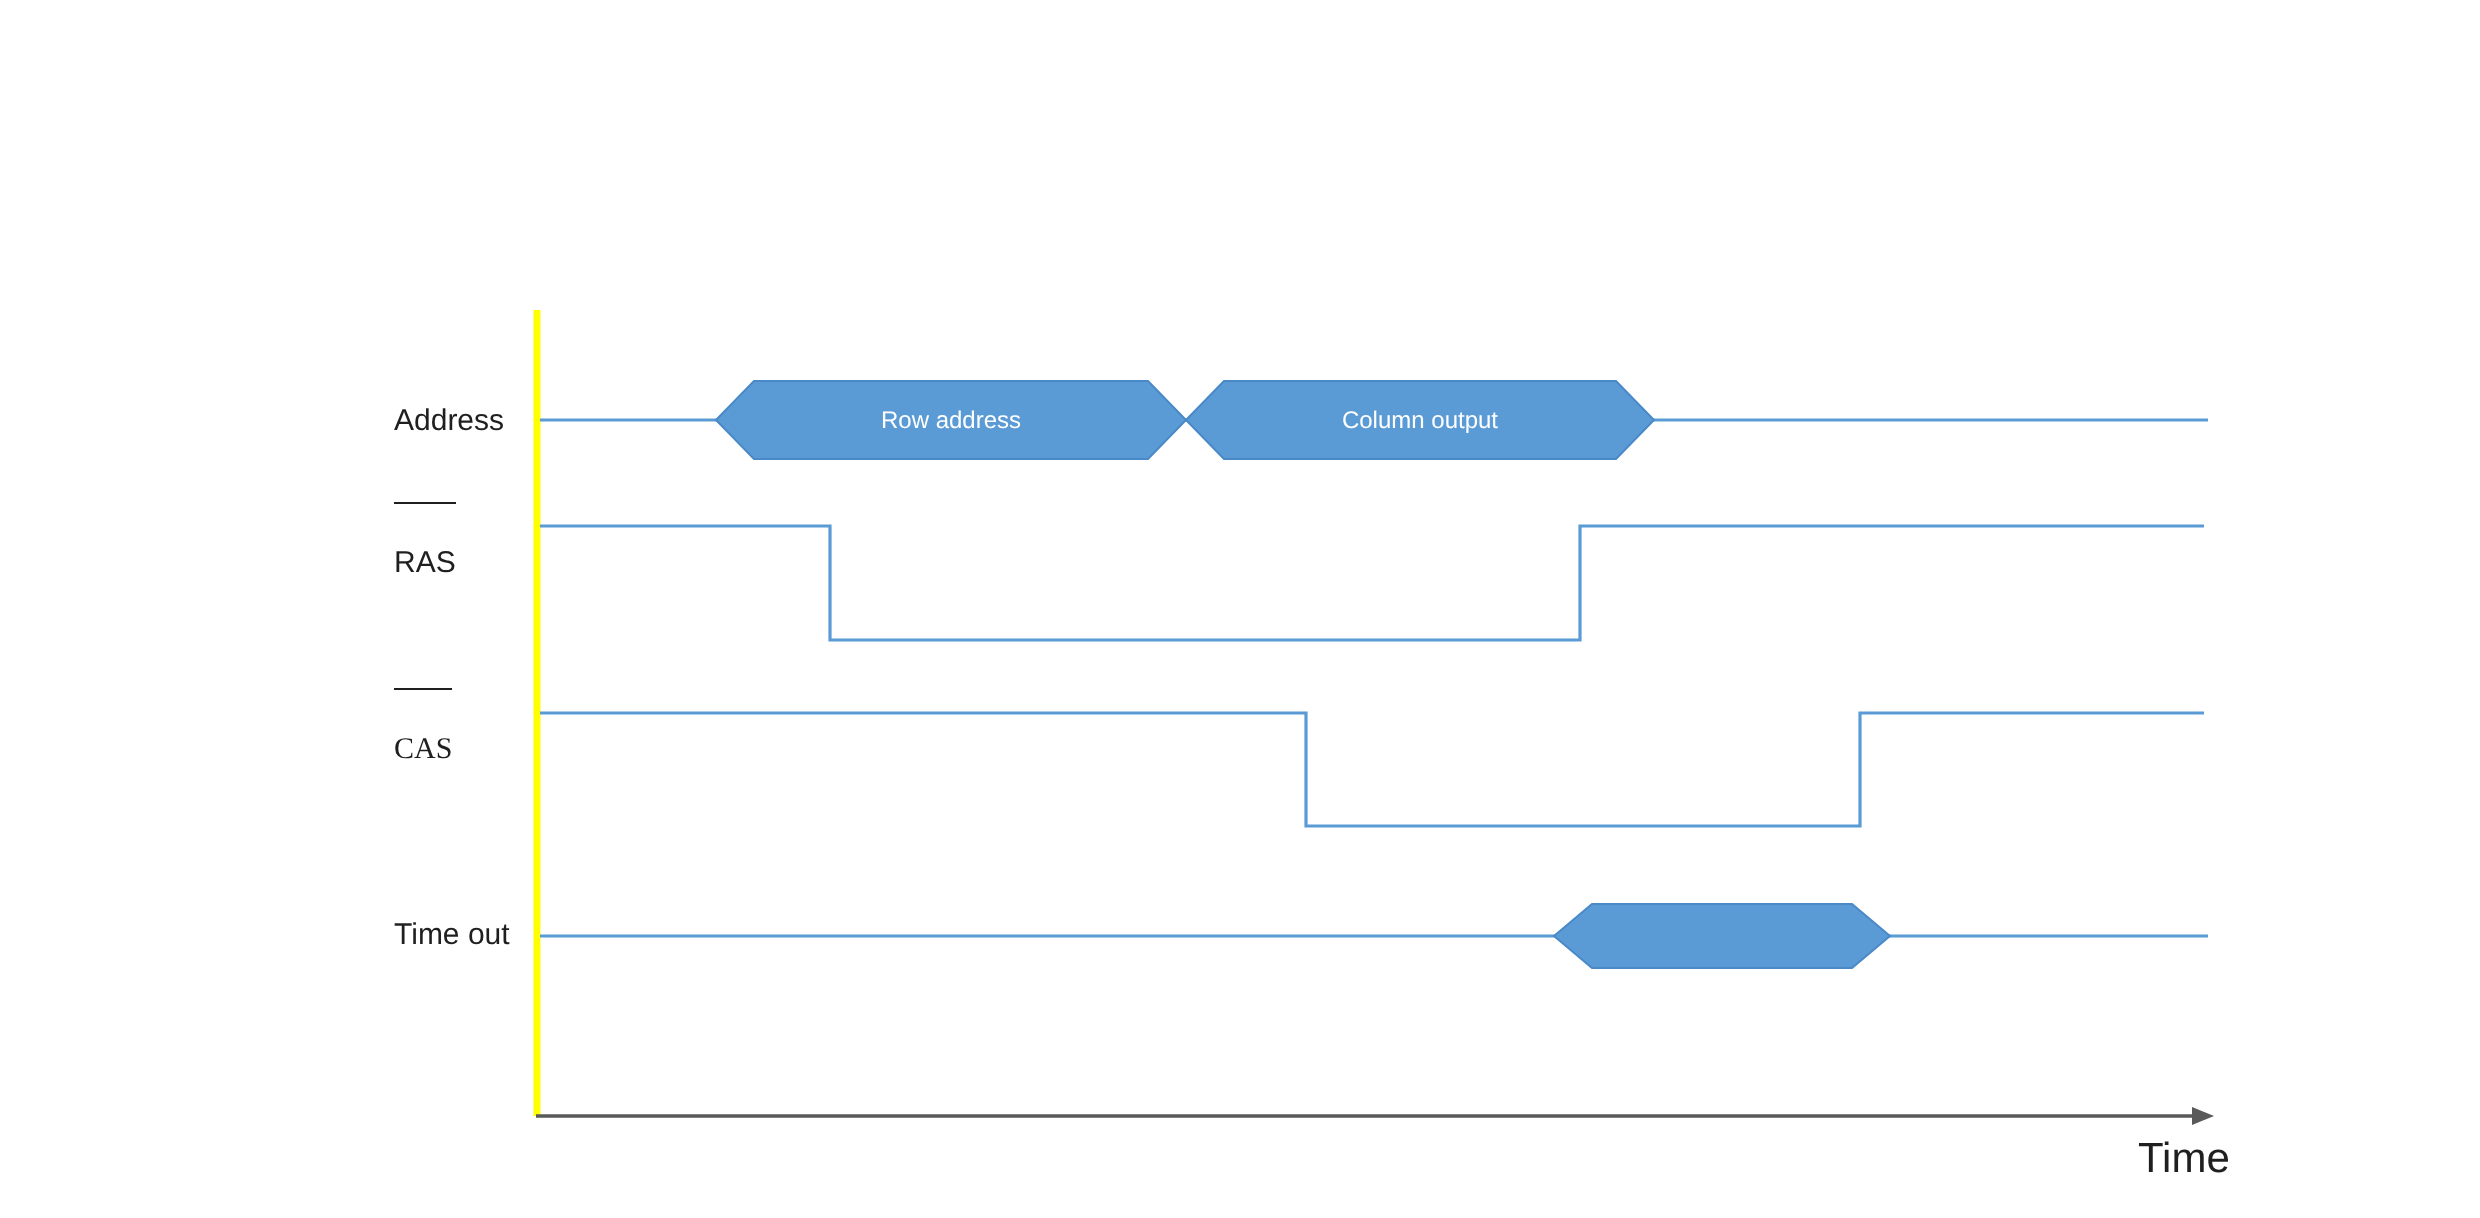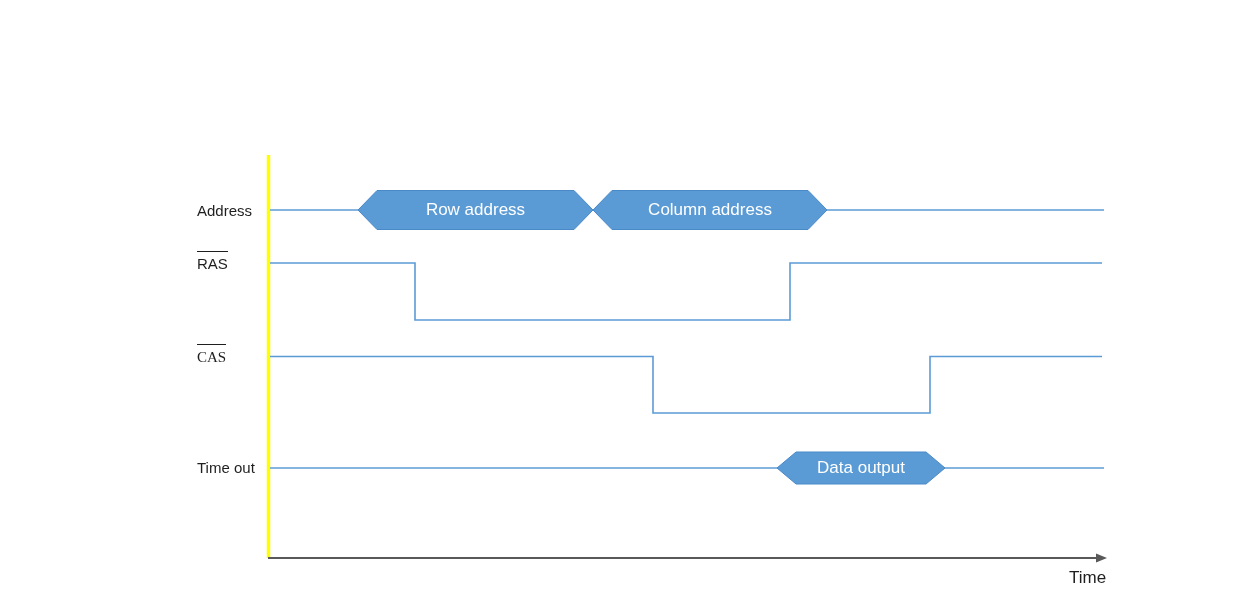--- a/index.html
+++ b/index.html
@@ -54,34 +54,34 @@
     left:197px;
     height:20px;
     line-height:20px;
     font-size:15px;
     color:var(--label-ink);
     white-space:nowrap;
   }
   .overline-span{
     display:inline-block;
     border-top:1.2px solid var(--label-ink);
-    padding-top:2px;
+    padding-top:20px;
   }
   .bus-label{
     position:absolute;
     display:flex;
     align-items:center;
     justify-content:center;
-    font-size:17px;
+    font-size:12px;
     color:var(--bus-text);
     white-space:nowrap;
   }
   .time-label{
     position:absolute;
-    font-size:17px;
+    font-size:21px;
     color:var(--label-ink);
     white-space:nowrap;
   }
 </style>
 </head>
 <body>
 
 <div class="slide">
 
   <svg class="layer" width="1240" height="609" viewBox="0 0 1240 609">
@@ -117,19 +117,18 @@
   <div class="row-label" style="top:344px;font-family:Liberation Serif, serif;">
     <span class="overline-span">CAS</span>
   </div>
 
   <div class="row-label" style="top:458px;">
     <span>Time out</span>
   </div>
 
   <div class="bus-label" style="left:358px; top:190px; width:235px; height:40px;">Row address</div>
 
-  <div class="bus-label" style="left:593px; top:190px; width:234px; height:40px;">Column address</div>
+  <div class="bus-label" style="left:593px; top:190px; width:234px; height:40px;">Column output</div>
 
-  <div class="bus-label" style="left:777px; top:452px; width:168px; height:32px;">Data output</div>
 
   <div class="time-label" style="left:1069px; top:568px;">Time</div>
 
 </div>
 
 </body></html>

